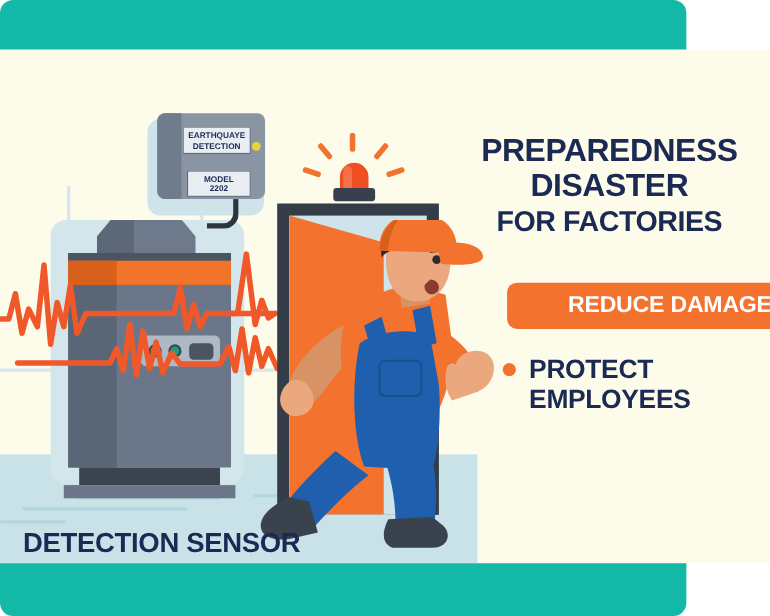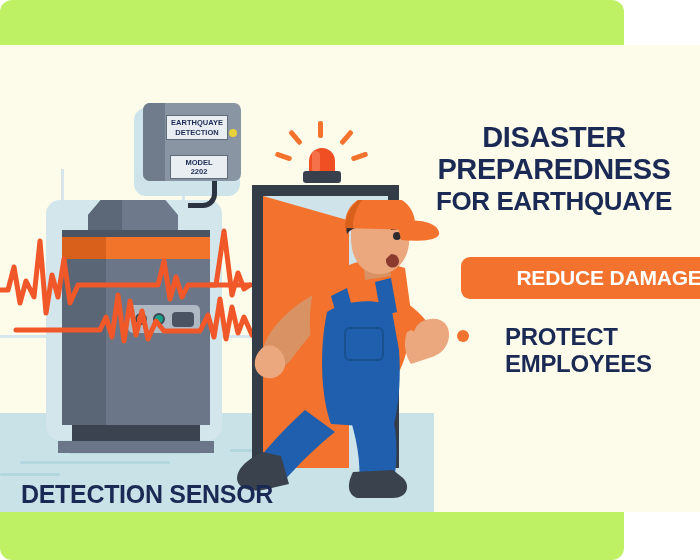--- a/index.html
+++ b/index.html
@@ -1,18 +1,18 @@
 <!DOCTYPE html>
 <html><head>
 <meta charset="utf-8">
 <style>
   html,body{margin:0;padding:0;background:#ffffff;}
   body{width:700px;height:560px;overflow:hidden;font-family:"Liberation Sans",sans-serif;}
 
-  .poster{position:relative;width:624px;height:560px;background:#bef264;border-radius:12px;}
+  .poster{position:relative;width:624px;height:560px;background:#14b8a6;border-radius:12px;}
 
   
   .canvas{position:absolute;left:0;top:45px;width:700px;height:467px;background:#FDFCEB;overflow:hidden;}
 
   
   .grid-v{position:absolute;top:0;width:3px;height:380px;background:#D6E6EC;}
   .grid-h{position:absolute;left:0;width:440px;height:3px;background:#D6E6EC;}
 
   
   .floor{position:absolute;left:0;top:368px;width:434px;height:99px;background:#C9E2E8;}
@@ -67,21 +67,21 @@
   .w{position:absolute;}
 
   
   .title{position:absolute;left:418px;top:76px;width:272px;text-align:center;color:#1B2A54;
          font-weight:bold;font-size:29px;line-height:32px;letter-spacing:-0.4px;}
   .title .l3{font-size:26px;}
   .badge{position:absolute;left:461px;top:212px;width:216px;height:42px;background:#F2722E;border-radius:9px;
          display:flex;align-items:center;justify-content:center;padding-left:40px;}
   .badge span{color:#ffffff;font-weight:bold;font-size:21px;letter-spacing:-0.2px;}
   .bullets{position:absolute;left:457px;top:278px;width:240px;}
-  .bullet{position:relative;display:flex;align-items:flex-start;margin-bottom:18px;gap:24px;}
+  .bullet{position:relative;display:flex;align-items:flex-start;margin-bottom:18px;}
   .dot{flex:0 0 auto;width:12px;height:12px;border-radius:50%;background:#F2722E;margin-top:7px;margin-right:12px;}
   .btxt{color:#1B2A54;font-weight:bold;font-size:24px;line-height:27px;letter-spacing:-0.3px;}
 
   
   .caption{position:absolute;left:14px;top:435px;width:266px;text-align:center;color:#1B2A54;
            font-weight:bold;font-size:25px;line-height:29px;letter-spacing:-0.3px;}
 </style>
 </head>
 <body>
 
@@ -174,23 +174,23 @@
       <path d="M110 28 C108 6 126 -8 148 -6 C170 -4 182 10 180 30 Z" fill="#F2722E"></path>
       <path d="M162 22 C182 18 202 22 204 32 C206 40 188 42 166 40 Z" fill="#F2722E"></path>
       <path d="M110 28 C110 14 118 2 130 -4 C122 6 118 16 118 28 Z" fill="#D9601B"></path>
     </svg>
 
     <div class="caption">
       <div>DETECTION SENSOR</div>
     </div>
 
     <div class="title">
+      <div>PREPAREDNESS</div>
       <div>DISASTER</div>
-      <div>PREPAREDNESS</div>
-      <div class="l3">FOR EARTHQUAYE</div>
+      <div class="l3">FOR FACTORIES</div>
     </div>
 
     <div class="badge">
       <span>REDUCE DAMAGE</span>
     </div>
 
     <div class="bullets">
       <div class="bullet">
         <div class="dot"></div>
         <div class="btxt">PROTECT EMPLOYEES</div>

